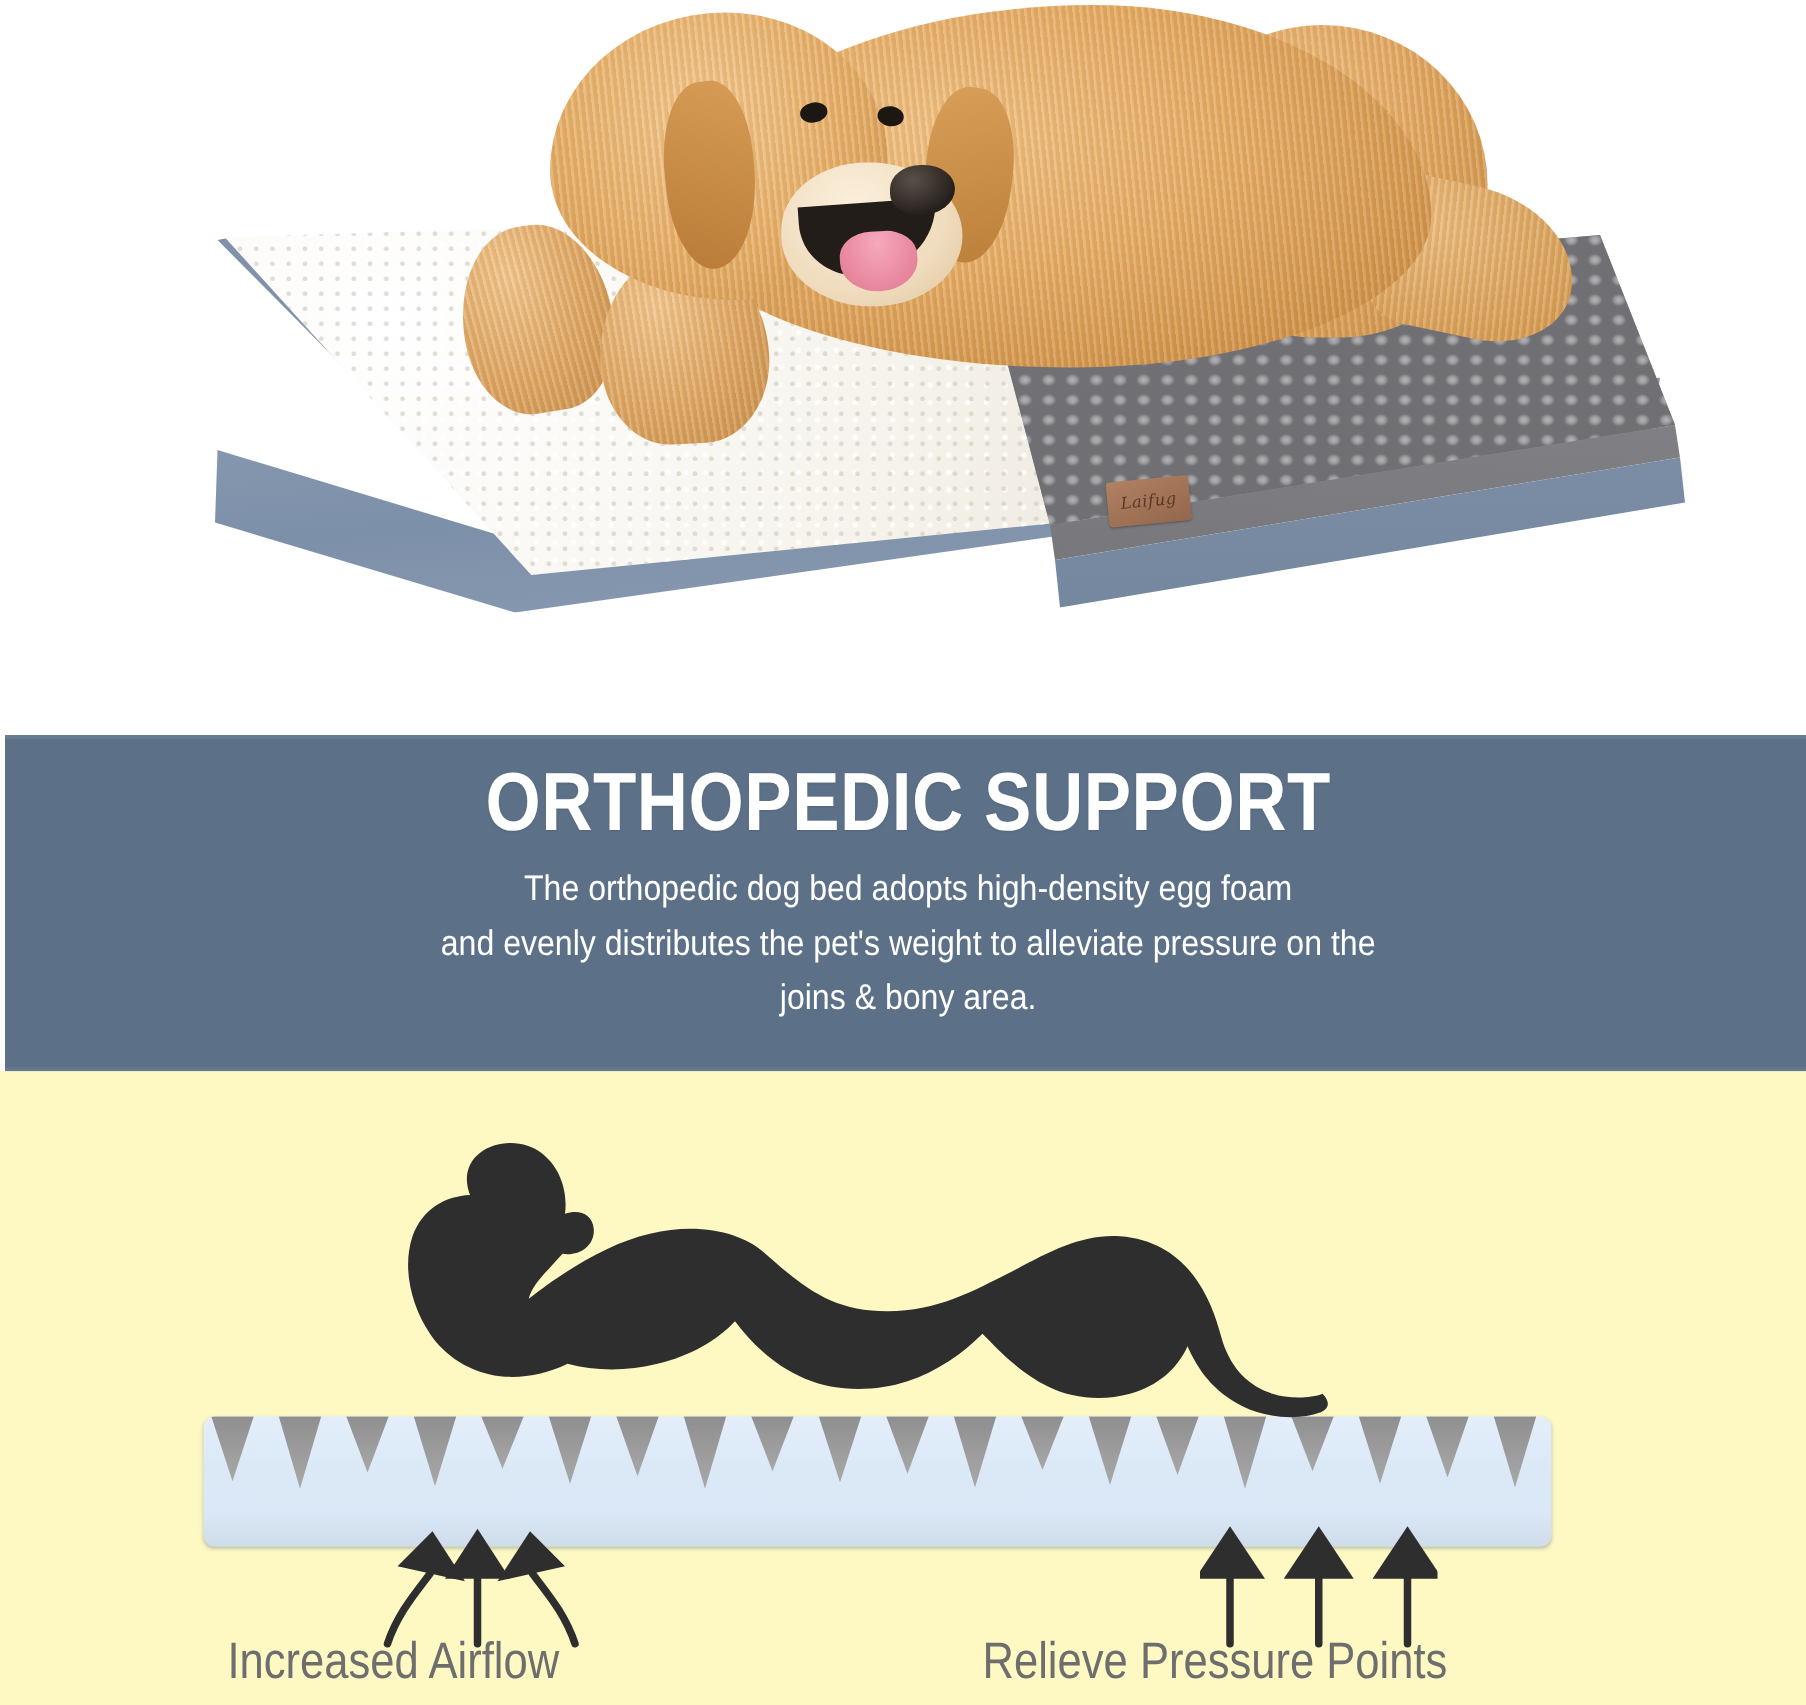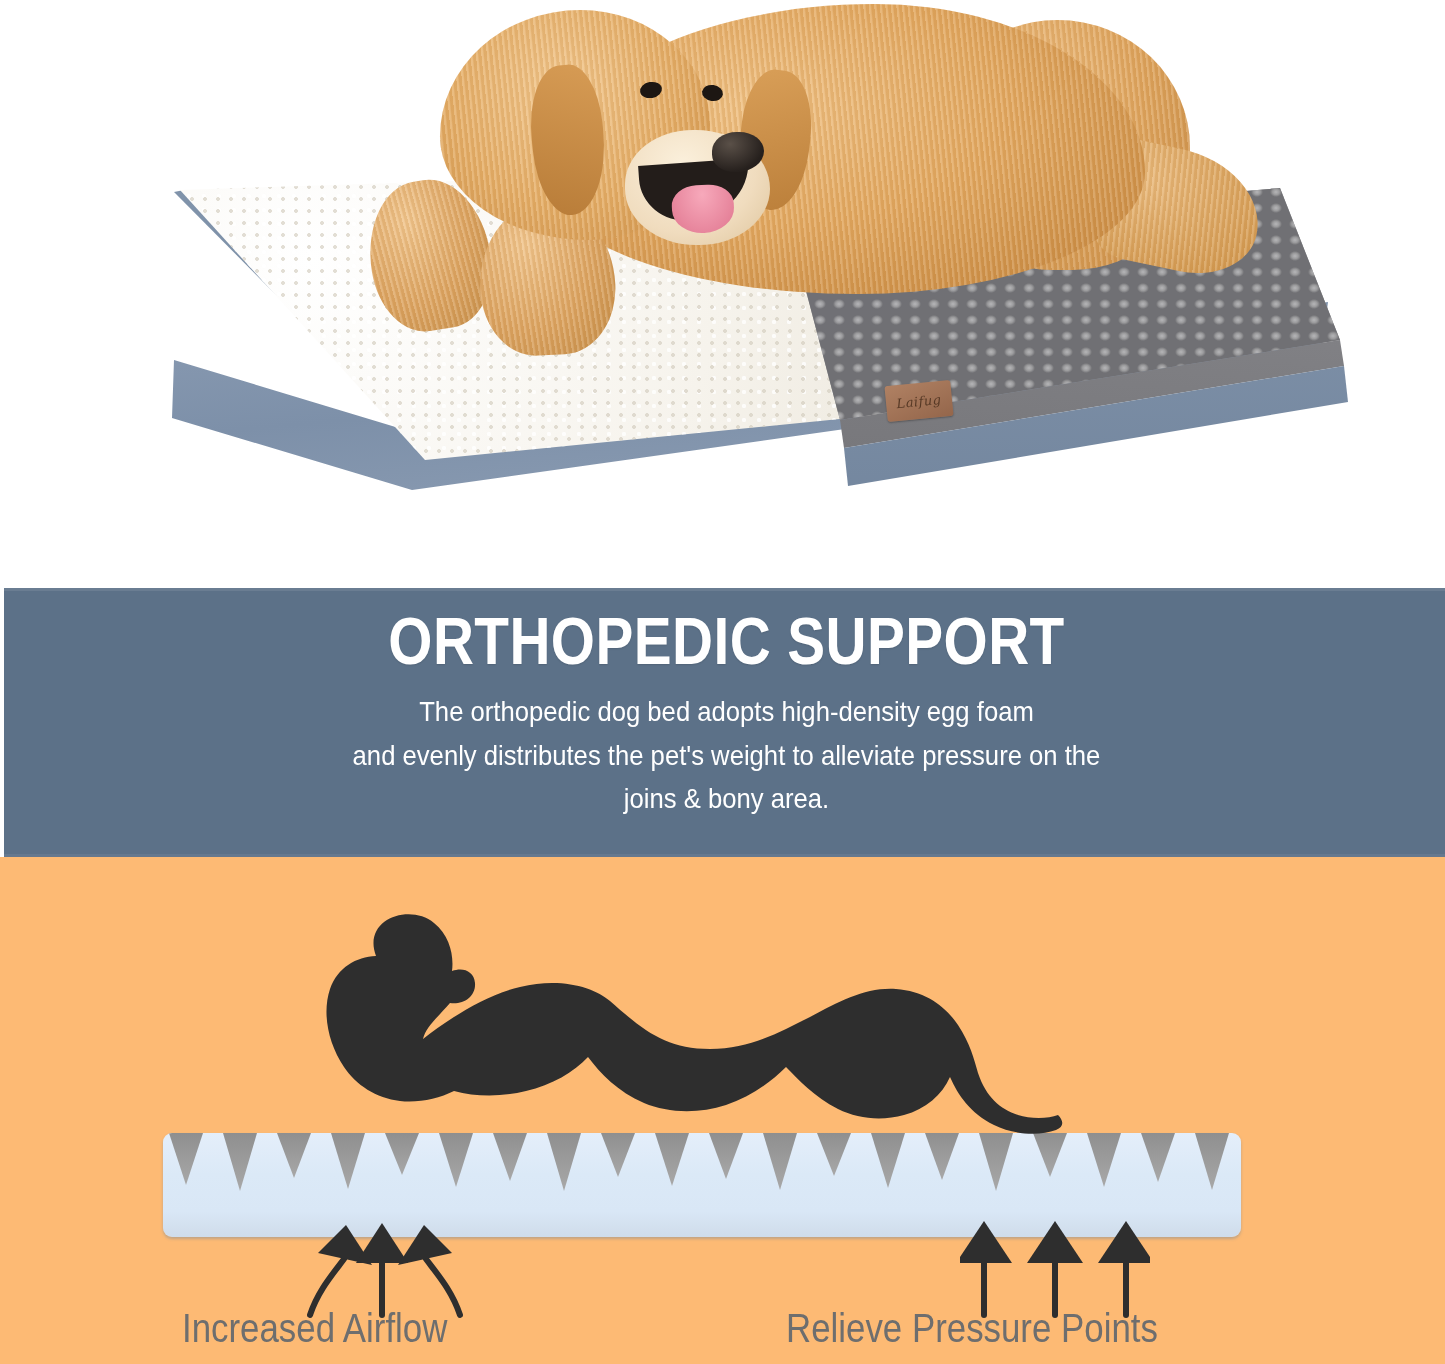--- a/index.html
+++ b/index.html
@@ -189,21 +189,21 @@
     margin-top:14px;
     font-size:28.5px; line-height:1.52; font-weight:400;
     transform:scaleX(.9); transform-origin:center;
     color:#ffffff;
   }
   #banner-subtitle .ln{ display:block; }
 
   
   #diagram{
     position:absolute; left:0; top:857px; width:1445px; height:507px;
-    background:#fdba74;
+    background:#fef9c3;
   }
   #mattress{
     position:absolute; left:163px; top:276px; width:1078px; height:104px;
     background:linear-gradient(180deg,#e4eefa 0%, #dbe9f7 40%, #d9e7f6 75%, #cfdcea 100%);
     border-radius:9px;
     box-shadow:0 2px 3px rgba(120,135,150,.45);
     overflow:hidden;
   }
   #mattress-grooves{
     position:absolute; left:0; top:0; width:100%; height:100%;

